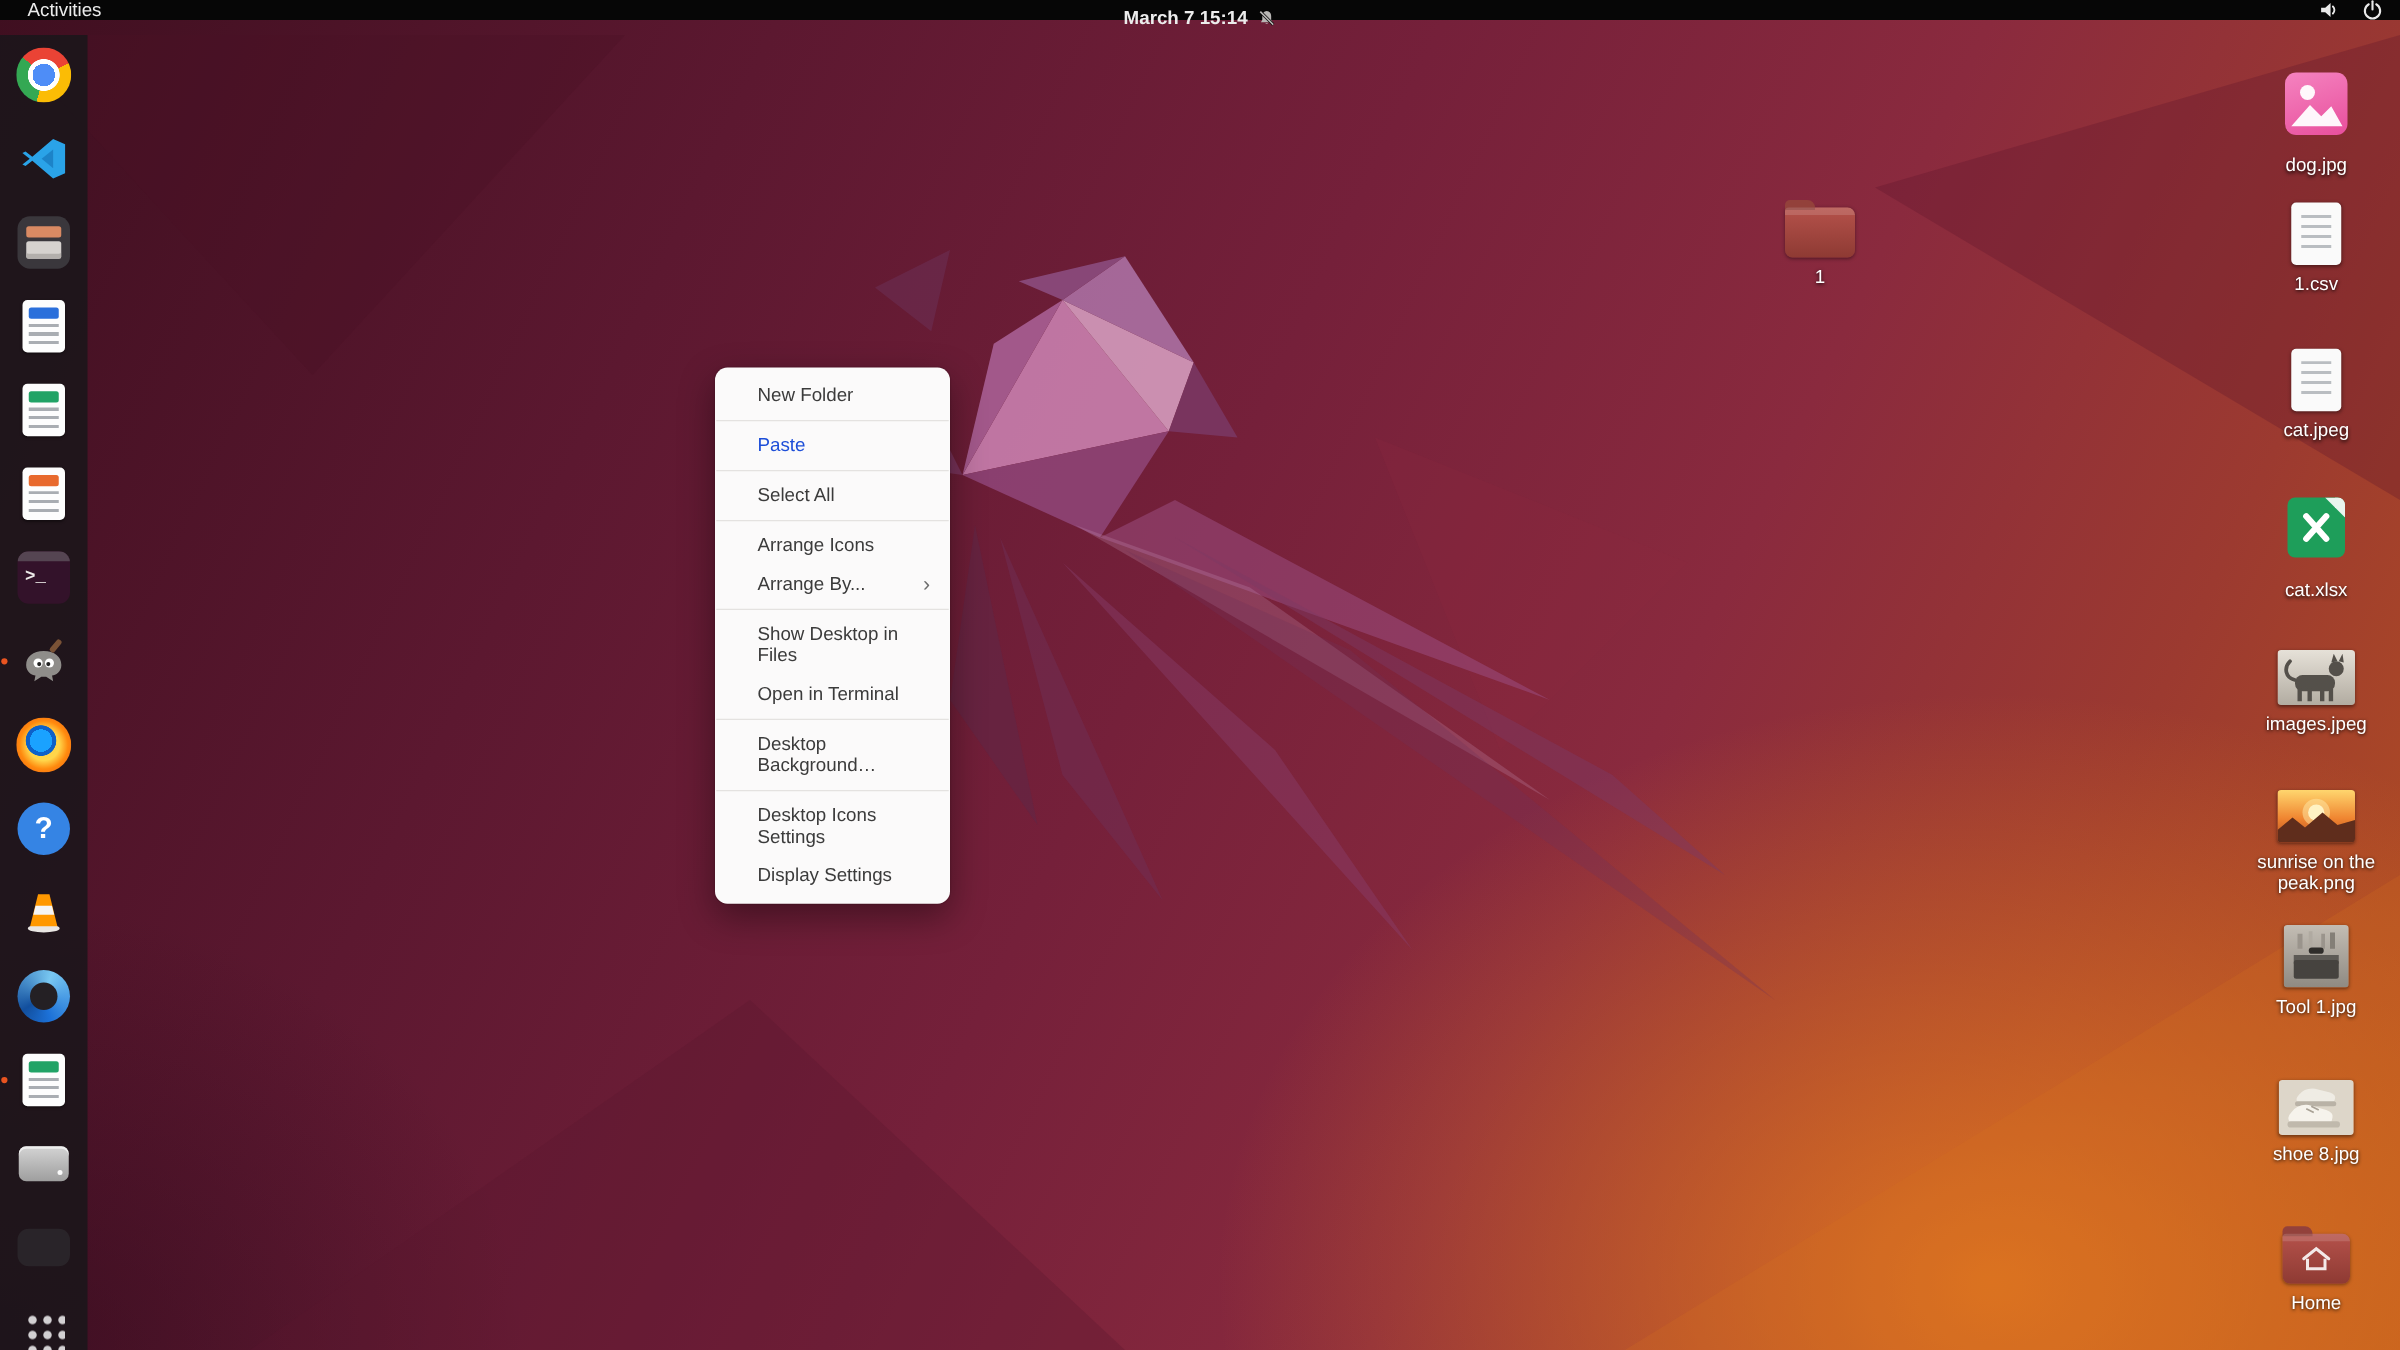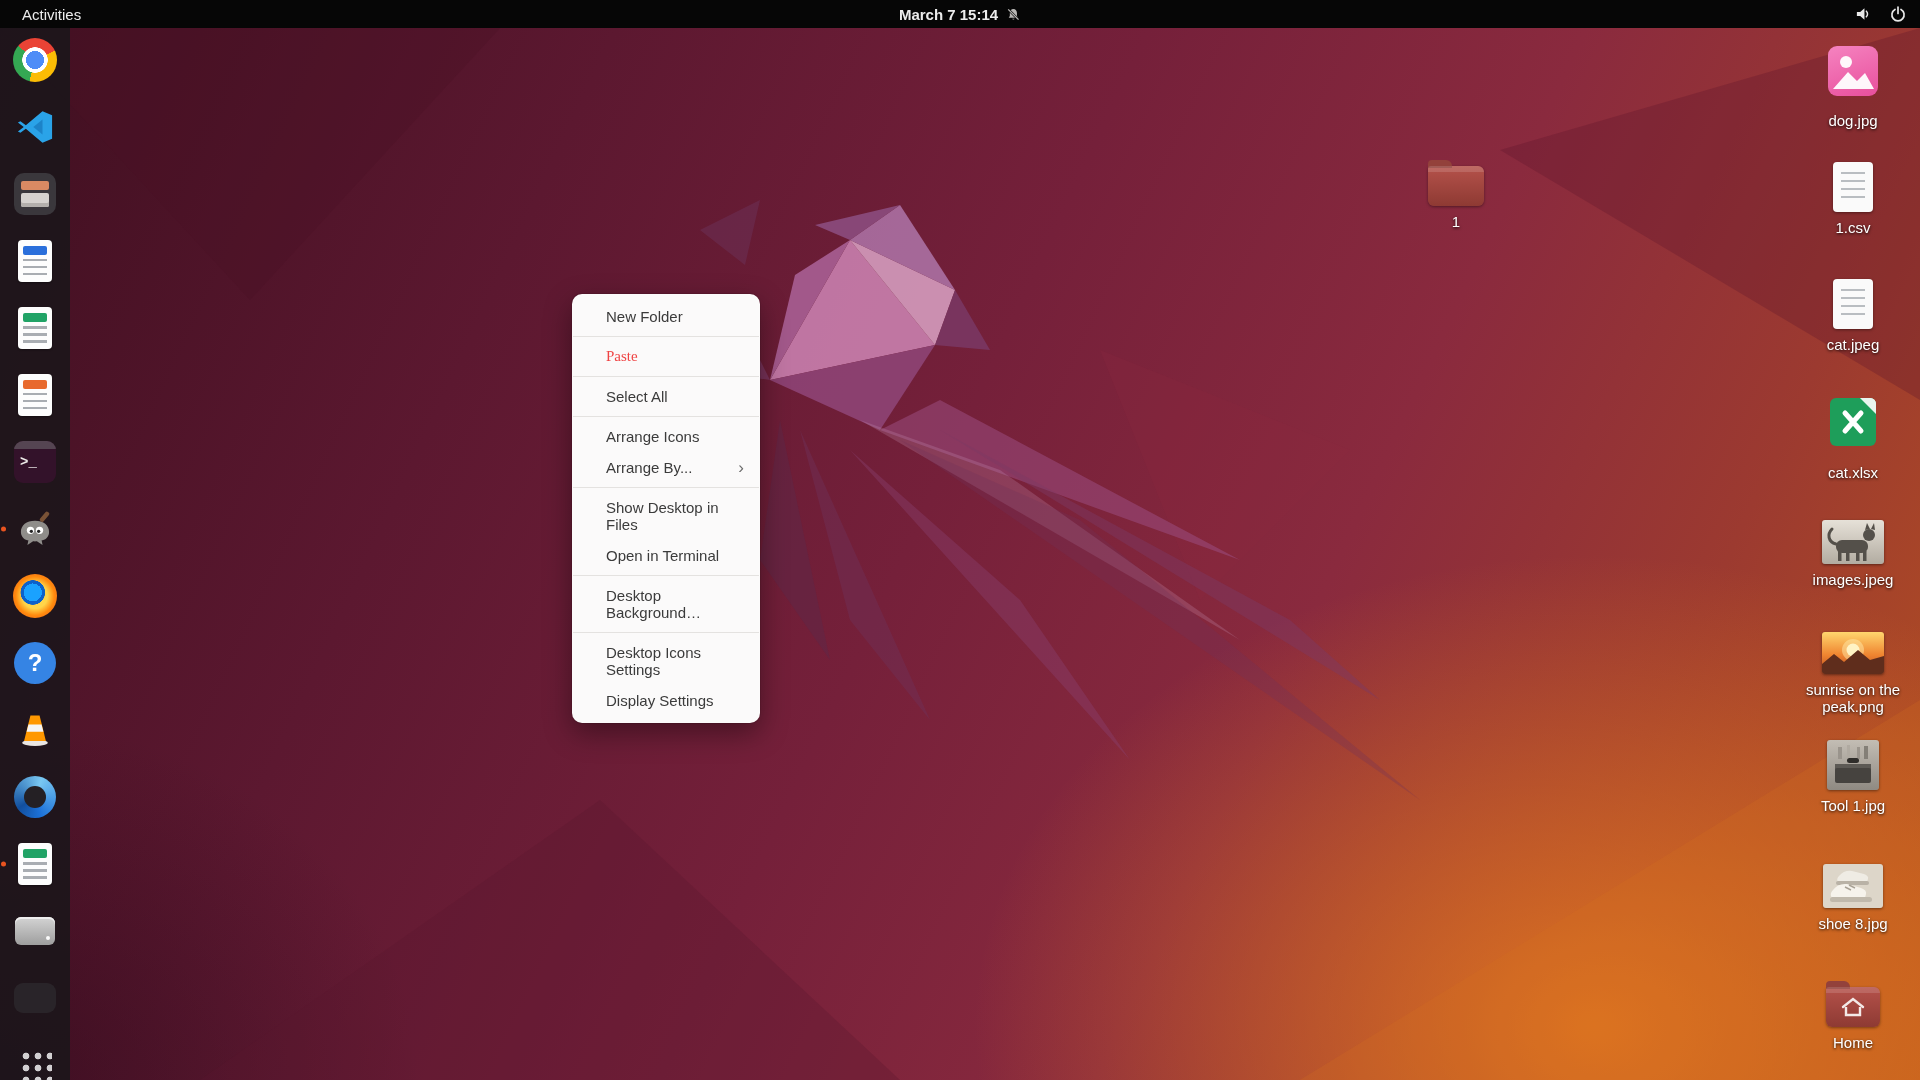--- a/index.html
+++ b/index.html
@@ -14,21 +14,21 @@
     position:absolute;inset:0;
     background:
       radial-gradient(1000px 760px at 83% 95%, rgba(236,128,30,.80), rgba(236,128,30,0) 62%),
       radial-gradient(700px 600px at 0% 100%, rgba(40,8,24,.55), rgba(40,8,24,0) 60%),
       linear-gradient(115deg,#3f0f20 0%,#5c1830 26%,#75203a 48%,#8a2a3e 66%,#9c3a30 82%,#b5521f 100%);
   }
   .wallpaper svg{position:absolute;inset:0;width:100%;height:100%;}
 
   
   .topbar{
-    position:absolute;top:0;left:0;right:0;height:28px;background:#060606;
+    position:absolute;top:0;left:0;right:0;height:16px;background:#060606;
     display:flex;align-items:center;justify-content:space-between;
     color:#ececec;font-size:15px;padding:0 14px;box-sizing:border-box;z-index:50;
   }
   .topbar .activities{padding:2px 8px;border-radius:6px;cursor:default;}
   .clock-group{
     position:absolute;left:50%;top:0;height:28px;transform:translateX(-50%);
     display:flex;align-items:center;gap:8px;font-weight:bold;
   }
   .status-group{display:flex;align-items:center;gap:18px;}
 
@@ -77,21 +77,21 @@
     background-size:12px 12px;background-position:2px 2px;}
 
   
   .context-menu{
     position:absolute;left:572px;top:294px;width:188px;z-index:60;
     background:#fbfafa;border-radius:10px;padding:7px 0;
     box-shadow:0 10px 28px rgba(0,0,0,.38),0 0 0 1px rgba(0,0,0,.08);
     font-size:15px;color:#3b3b3b;
   }
   .menu-item{padding:7px 16px 7px 34px;display:flex;align-items:center;cursor:default;}
-  .menu-item.disabled{color:#ef4444;font-family:Liberation Serif, serif;}
+  .menu-item.disabled{color:#1d4ed8;}
   .menu-item .chev{margin-left:auto;color:#6d6d6d;font-size:17px;line-height:1;}
   .menu-item .chev::after{content:"›";}
   .menu-sep{height:1px;background:#e4e2e0;margin:4px 1px;}
 
   
   .cell{position:absolute;width:126px;display:flex;flex-direction:column;align-items:center;gap:7px;z-index:10;}
   .thumb{height:56px;display:flex;align-items:flex-end;justify-content:center;}
   .cell .label{
     color:#fff;font-size:15px;text-align:center;line-height:1.15;max-width:118px;
     text-shadow:0 1px 3px rgba(0,0,0,.9);word-wrap:break-word;
@@ -230,21 +230,21 @@
   </div>
 </div>
 
 <div class="cell" style="left:1393px;top:150px;">
   <div class="thumb">
       <div class="icon-folder"></div>
     </div>
   <span class="label">1</span>
 </div>
 
-<div class="cell" style="left:1790px;top:40px;gap:16px;">
+<div class="cell" style="left:1790px;top:52px;gap:16px;">
   <div class="thumb">
     <div class="icon-img-pink">
       <svg viewBox="0 0 50 50" width="50" height="50">
         <circle cx="18" cy="16" r="6" fill="#fff" opacity=".95"></circle>
         <path d="M5 43 L20 26 L29 35 L37 27 L46 43 Z" fill="#fff" opacity=".95"></path>
       </svg>
     </div>
   </div>
   <span class="label">dog.jpg</span>
 </div>

